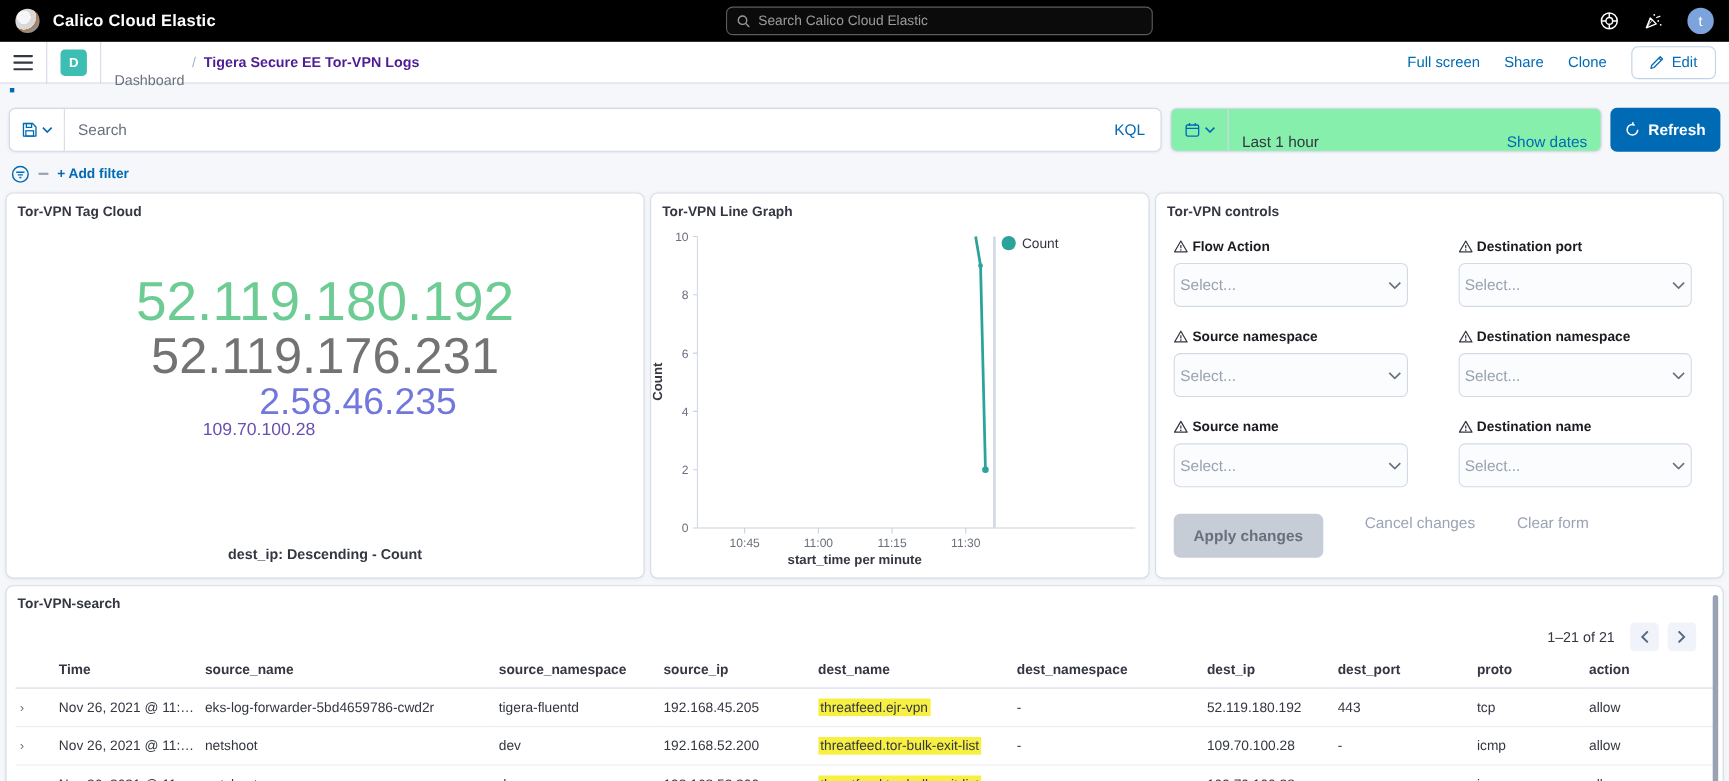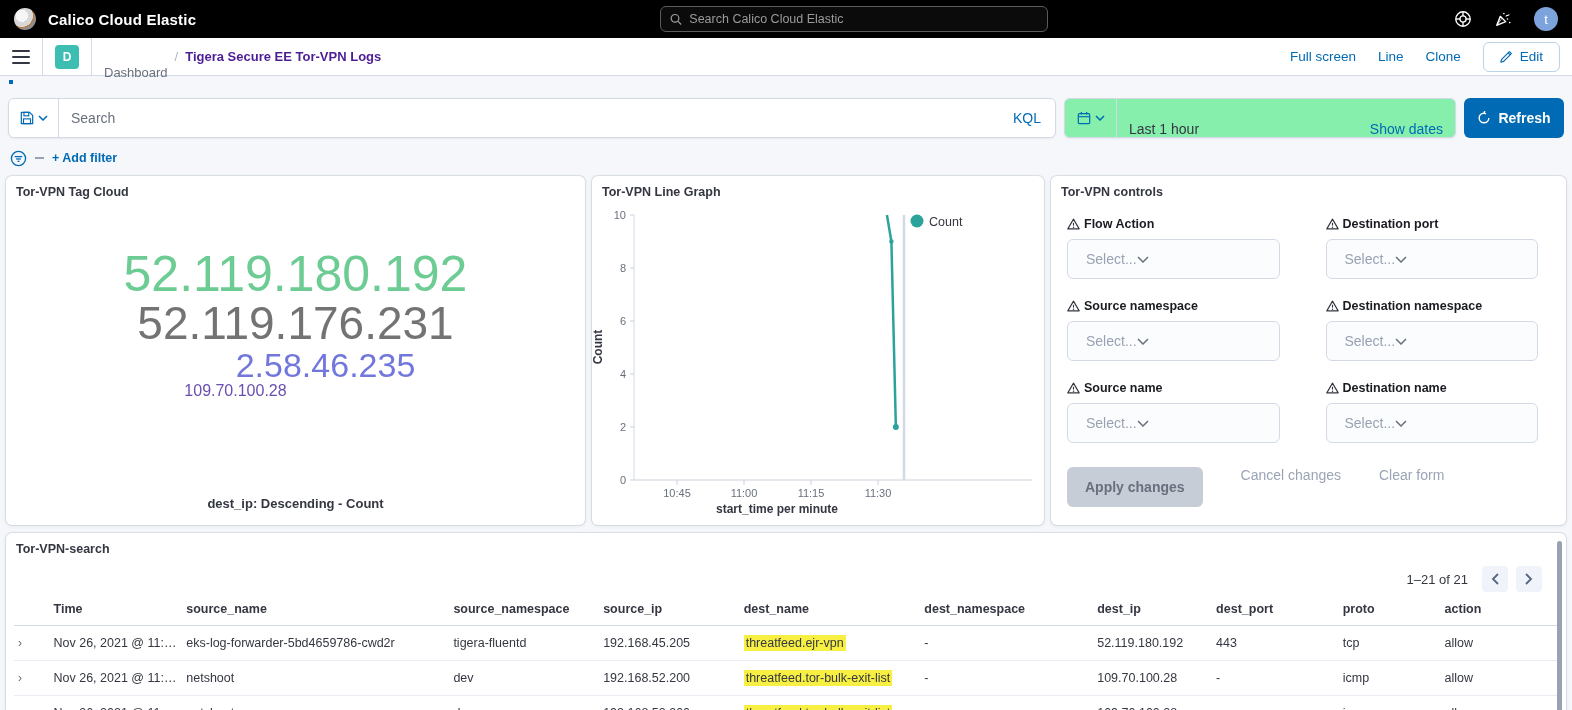--- a/index.html
+++ b/index.html
@@ -64,21 +64,21 @@
 
   
   .chart-svg { display:block; margin-top:2px; }
   .axis-text { font-size:11px; fill:#69707D; }
   .axis-label { font-size:12px; font-weight:700; fill:#343741; }
   .legend-text { font-size:12.5px; fill:#343741; }
 
   
   .controls-grid { display:grid; grid-template-columns:1fr 1fr; column-gap:46px; row-gap:20px; padding:18px 28px 0 16px; }
   .field-label { display:flex; align-items:center; gap:4px; font-size:12.5px; font-weight:700; color:#1A1C21; margin-bottom:8px; }
-  .select { display:flex; align-items:center; justify-content:flex-start; background:#FBFCFD; border:1px solid #D3DAE6; border-radius:6px; height:40px; padding:0 18px; cursor:pointer; }
+  .select { display:flex; align-items:center; justify-content:space-between; background:#FBFCFD; border:1px solid #D3DAE6; border-radius:6px; height:40px; padding:0 5px; cursor:pointer; }
   .select .ph { color:#98A2B3; font-size:14px; }
   .controls-actions { display:flex; align-items:flex-start; gap:38px; padding:24px 0 0 16px; }
   .apply-btn { background:#C6CDD7; color:#69707D; border:none; border-radius:6px; height:40px; padding:0 18px; font-size:14px; font-weight:600; font-family:"Liberation Sans", sans-serif; }
   .ghost-btn { background:none; border:none; color:#9AA4B5; font-size:14px; font-family:"Liberation Sans", sans-serif; cursor:pointer; }
 
   
   .p-table { margin:8px 6px 0 6px; height:184px; overflow:hidden; padding-bottom:0; }
   .table-head-row { display:flex; justify-content:flex-end; align-items:center; gap:8px; padding:10px 24px 4px 10px; }
   .pagination { font-size:13px; color:#343741; margin-right:6px; }
   .page-btn { width:26px; height:26px; border:none; border-radius:4px; background:#F0F3F9; color:#536780; display:flex; align-items:center; justify-content:center; cursor:pointer; }
@@ -142,21 +142,21 @@
   <div class="v-div"></div>
   <div class="space-badge">D</div>
   <div class="v-div"></div>
   <div class="breadcrumb">
     <span class="crumb-root">Dashboard</span>
     <span class="crumb-sep">/</span>
     <span class="crumb-current">Tigera Secure EE Tor-VPN Logs</span>
   </div>
   <div class="nav-actions">
     <button class="nav-link">Full screen</button>
-    <button class="nav-link">Line</button>
+    <button class="nav-link">Share</button>
     <button class="nav-link">Clone</button>
     <button class="edit-btn">
       <svg class="ic" width="13" height="13" viewBox="0 0 16 16">
           <path d="M1 15 L2 11.5 L11.5 2 L14 4.5 L4.5 14 Z" fill="none" stroke="#006BB4" stroke-width="1.4" stroke-linejoin="round"></path>
           <line x1="10" y1="3.5" x2="12.5" y2="6" stroke="#006BB4" stroke-width="1.4"></line>
         </svg>
       <span>Edit</span>
     </button>
   </div>
 </nav>

